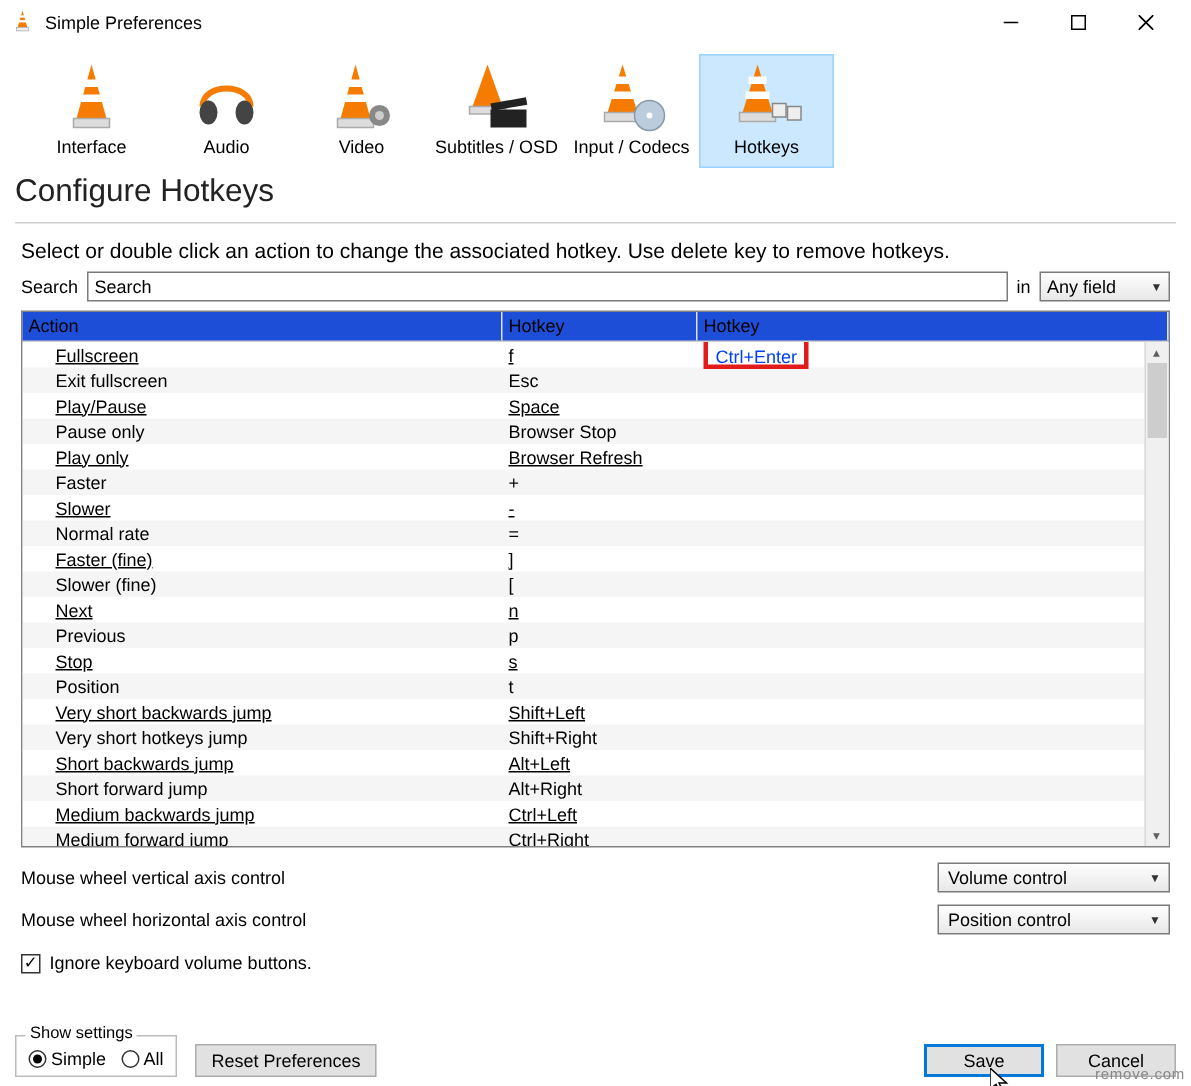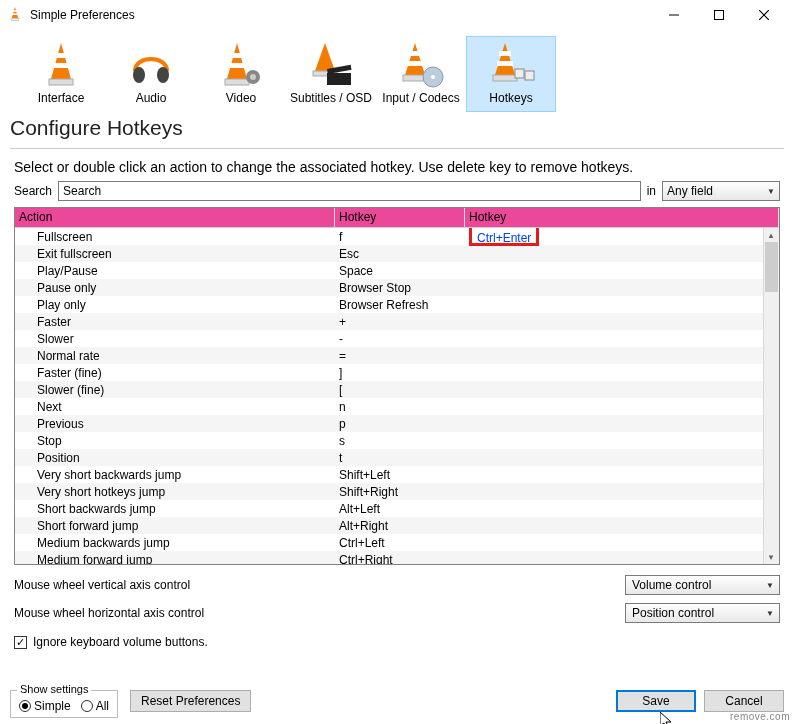--- a/index.html
+++ b/index.html
@@ -14,45 +14,45 @@
     .category.selected { background: #cce8ff; border: 1px solid #99d1ff; }
     .category .cat-icon { height: 48px; display: flex; align-items: center; justify-content: center; margin-bottom: 2px; }
     .category .cat-label { white-space: nowrap; }
     .heading { font-size: 21px; font-weight: 400; padding: 4px 10px 8px 10px; color: #222; }
     .hr { border: none; border-top: 1px solid #ccc; margin: 0 10px 10px 10px; }
     .help-text { font-size: 14px; padding: 0 14px 6px 14px; color: #000; }
     .search-row { display: flex; align-items: center; gap: 6px; padding: 0 14px 6px 14px; }
     .search-row .lbl { font-size: 12px; }
     .search-input { flex: 1; height: 20px; border: 1px solid #7a7a7a; padding: 1px 4px; font-size: 12px; }
     .search-row .in-lbl { font-size: 12px; }
-    .field-select { width: 118px; height: 20px; border: 1px solid #7a7a7a; background: linear-gradient(#fefefe,#e8e8e8); font-size: 12px; padding: 0 18px 0 4px; position: relative; display:flex; align-items:center; cursor:pointer;}
+    .field-select { width: 87px; height: 20px; border: 1px solid #7a7a7a; background: linear-gradient(#fefefe,#e8e8e8); font-size: 12px; padding: 0 18px 0 4px; position: relative; display:flex; align-items:center; cursor:pointer;}
     .field-select::after { content: "▼"; font-size: 8px; position: absolute; right: 4px; color:#333;}
     .table-wrap { margin: 0 14px; border: 1px solid #828282; height: 358px; position: relative; display:flex; flex-direction:column;}
     .table-head, .table-row { display: grid; grid-template-columns: 320px 130px 1fr; }
-    .table-head { background: #ec4899; border-bottom: 1px solid #d0d0d0; height: 20px; font-size: 12px; }
+    .table-head { background: #1d4ed8; border-bottom: 1px solid #d0d0d0; height: 20px; font-size: 12px; }
     .table-head .th { padding: 2px 4px; border-right: 1px solid #e0e0e0; }
     .table-body { flex:1; overflow:hidden; }
     .table-row { height: 17px; font-size: 12px; align-items: center; }
-    .table-row.odd { background: #fff; }
+    .table-row.odd { background: #fff; text-decoration: underline; }
     .table-row.even { background: #f5f5f5; }
     .table-row .td { padding: 0 0 0 22px; white-space: nowrap; overflow: hidden; }
     .table-row .td.col-hotkey, .table-row .td.col-global { padding-left: 4px; }
     .highlight-box { border: 3px solid #e21b1b; color: #0040f0; padding: 0 5px; display:inline-block; height: 21px; line-height: 20px; margin-top:-2px;}
     .scroll-track { position: absolute; right: 0; top: 20px; bottom: 0; width: 16px; background: #f0f0f0; border-left: 1px solid #d8d8d8; }
     .scroll-thumb { position: absolute; top: 0; left: 1px; right: 1px; height: 50px; background: #cdcdcd; }
     .scroll-arrow { width:14px; height:14px; display:flex; align-items:center; justify-content:center; color:#606060; font-size:9px;}
     .mouse-options { padding: 10px 14px 0 14px; display:flex; flex-direction:column; gap:8px;}
     .mouse-row { display: flex; align-items: center; justify-content: space-between; }
     .mouse-row .mlbl { font-size: 12px; }
     .mouse-row .msel { width: 155px; height: 20px; border: 1px solid #7a7a7a; background: linear-gradient(#fefefe,#e8e8e8); font-size: 12px; padding: 0 18px 0 6px; position: relative; display:flex; align-items:center; cursor:pointer;}
     .mouse-row .msel::after { content: "▼"; font-size: 8px; position: absolute; right: 5px; color:#333;}
     .checkbox-row { display: flex; align-items: center; gap: 6px; padding: 4px 0 0 0;}
     .checkbox-box { width: 13px; height: 13px; border: 1px solid #333; display:flex; align-items:center; justify-content:center; background:#fff;}
     .checkbox-box.checked::after { content: "✓"; font-size: 11px; line-height:11px; color:#000; }
-    .footer { position: absolute; left:0; right:0; bottom:0; padding: 6px 10px 6px 10px; display:flex; align-items:flex-start; }
+    .footer { position: absolute; left:0; right:0; bottom:0; padding: 6px 10px 6px 10px; display:flex; align-items:flex-end; }
     .show-settings { border: 1px solid #bcbcbc; padding: 8px 8px 4px 8px; position: relative; display:flex; gap:10px; align-items:center; font-size:12px;}
     .show-settings .legend { position:absolute; top:-8px; left:6px; background:#fff; padding:0 3px; font-size:11px;}
     .radio { width: 12px; height: 12px; border: 1px solid #333; border-radius: 50%; display:inline-flex; align-items:center; justify-content:center; margin-right:3px; background:#fff;}
     .radio.checked::after { content:""; width:6px; height:6px; background:#000; border-radius:50%; }
     .radio-item { display:flex; align-items:center; cursor:pointer;}
     .reset-btn { margin-left: 12px; height: 22px; padding: 0 10px; border: 1px solid #adadad; background: #e1e1e1; font-size: 12px; cursor: pointer; }
     .spacer { flex:1; }
     .dlg-btn { width: 80px; height: 22px; border: 1px solid #adadad; background: #e1e1e1; font-size: 12px; cursor: pointer; margin-left: 8px; }
     .dlg-btn.primary { border: 2px solid #0078d7; }
     .watermark { position:absolute; right:4px; bottom:2px; font-size:10px; color:#888; letter-spacing:0.5px;}

